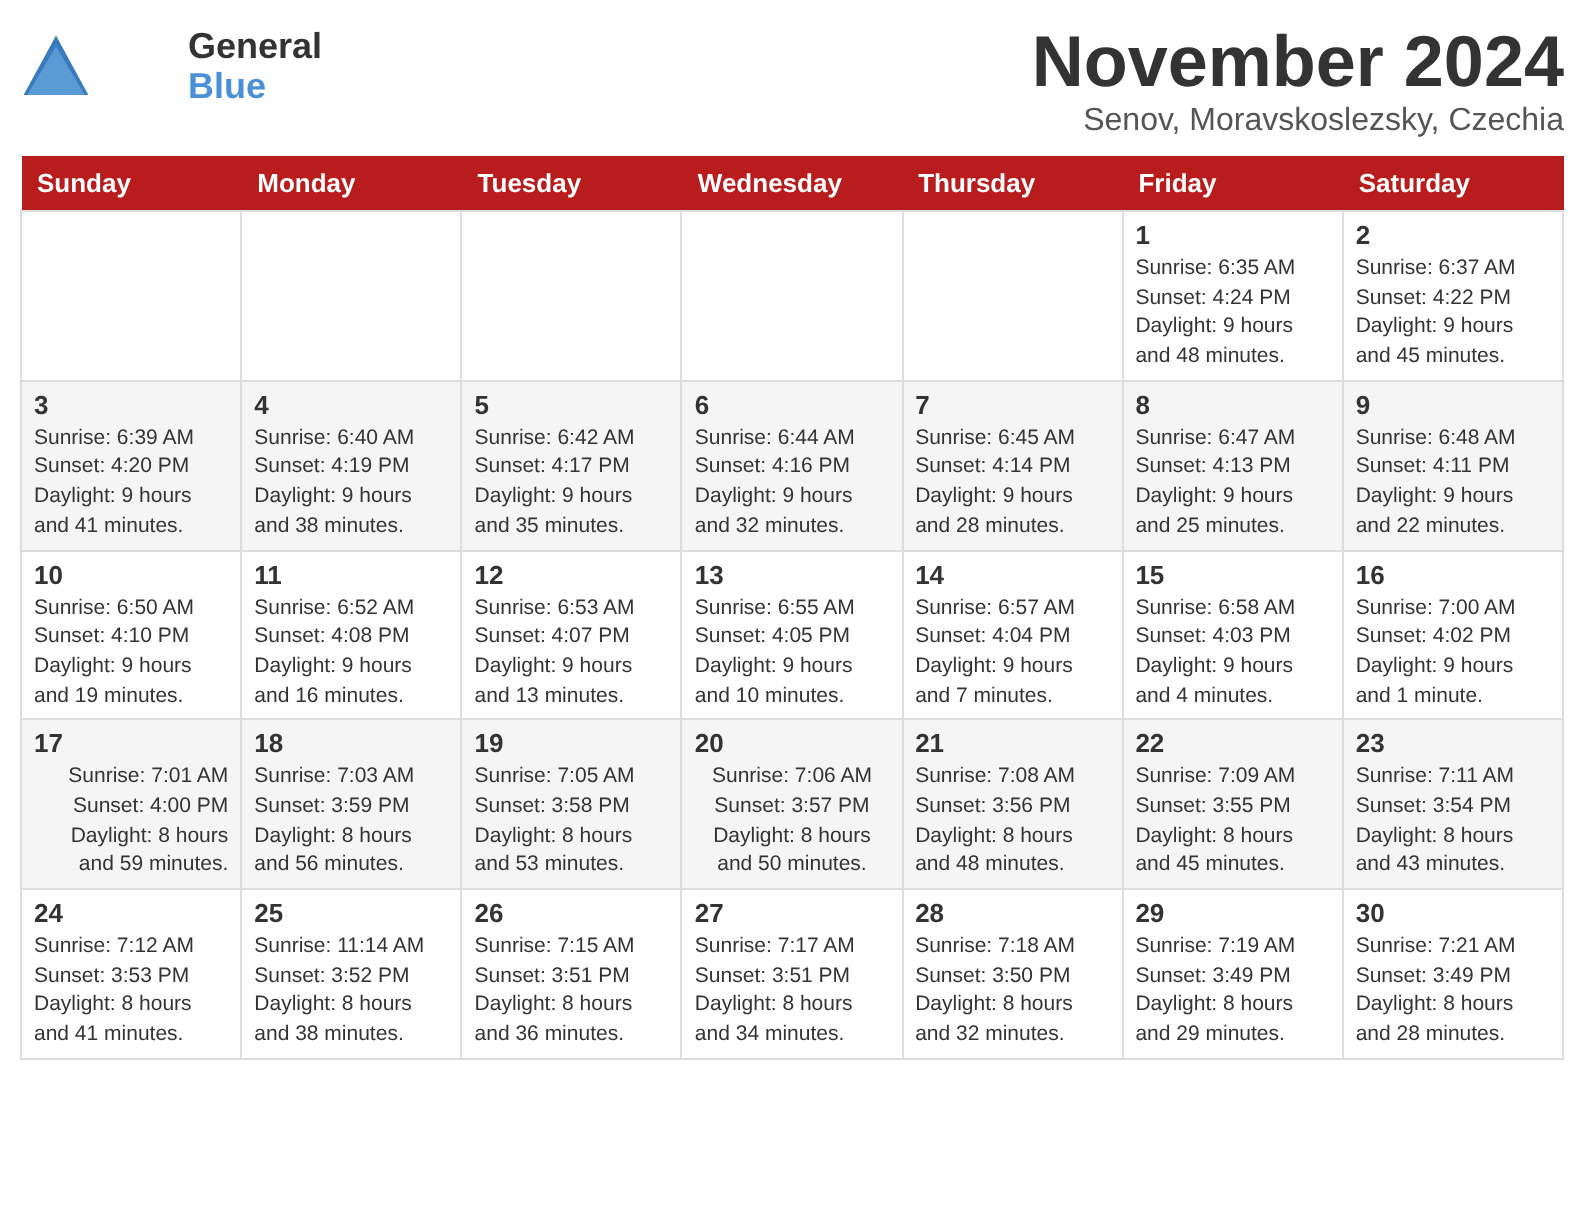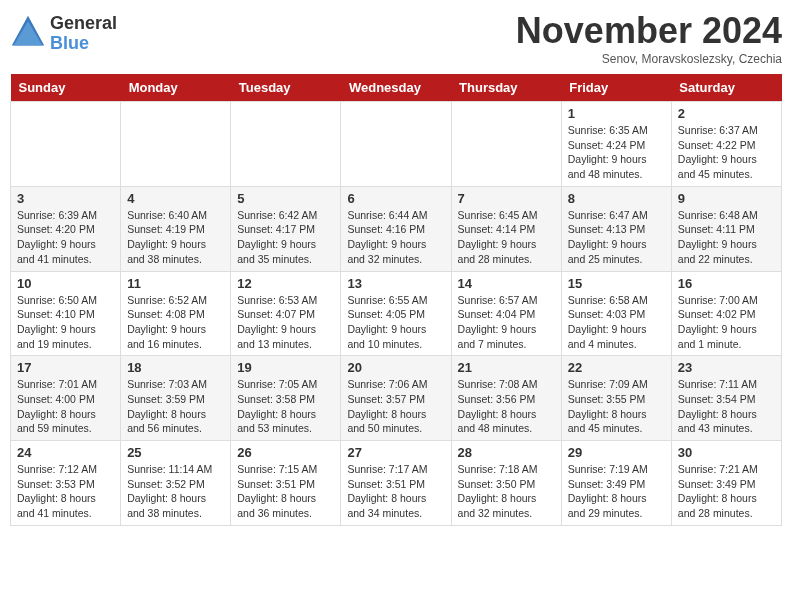--- a/index.html
+++ b/index.html
@@ -11,21 +11,23 @@
       padding: 10px;
     }
     .header-area {
       display: flex;
       justify-content: space-between;
       align-items: flex-start;
       margin-bottom: 8px;
     }
     .logo {
       display: flex;
+      align-items: center;
       margin-top: 4px;
+      gap: 44px;
     }
     .logo-text {
       display: flex;
       flex-direction: column;
       line-height: 1.1;
     }
     .logo-general {
       font-size: 18px;
       font-weight: bold;
       color: #333;
@@ -42,21 +44,21 @@
     }
     .title-area {
       text-align: right;
     }
     .month-title {
       font-size: 36px;
       font-weight: bold;
       color: #333;
     }
     .location {
-      font-size: 12px;
+      font-size: 16px;
       color: #555;
     }
     table {
       width: 100%;
       border-collapse: collapse;
     }
     th {
       background-color: #b91c1c;
       color: white;
       text-align: left;
@@ -245,42 +247,42 @@
           <div class="day-num">16</div>
           <div class="day-info" style="white-space: pre-line;">Sunrise: 7:00 AM
 Sunset: 4:02 PM
 Daylight: 9 hours
 and 1 minute.</div>
         </td>
       </tr>
       <tr>
         <td>
           <div class="day-num">17</div>
-          <div class="day-info" style="white-space: pre-line;">Sunrise: 7:01 AM
+          <div class="day-info" style="white-space: pre-line; text-align: right;">Sunrise: 7:01 AM
 Sunset: 4:00 PM
 Daylight: 8 hours
 and 59 minutes.</div>
         </td>
         <td>
           <div class="day-num">18</div>
           <div class="day-info" style="white-space: pre-line;">Sunrise: 7:03 AM
 Sunset: 3:59 PM
 Daylight: 8 hours
 and 56 minutes.</div>
         </td>
         <td>
           <div class="day-num">19</div>
           <div class="day-info" style="white-space: pre-line;">Sunrise: 7:05 AM
 Sunset: 3:58 PM
 Daylight: 8 hours
 and 53 minutes.</div>
         </td>
         <td>
           <div class="day-num">20</div>
-          <div class="day-info" style="white-space: pre-line;">Sunrise: 7:06 AM
+          <div class="day-info" style="white-space: pre-line; text-align: center;">Sunrise: 7:06 AM
 Sunset: 3:57 PM
 Daylight: 8 hours
 and 50 minutes.</div>
         </td>
         <td>
           <div class="day-num">21</div>
           <div class="day-info" style="white-space: pre-line;">Sunrise: 7:08 AM
 Sunset: 3:56 PM
 Daylight: 8 hours
 and 48 minutes.</div>

